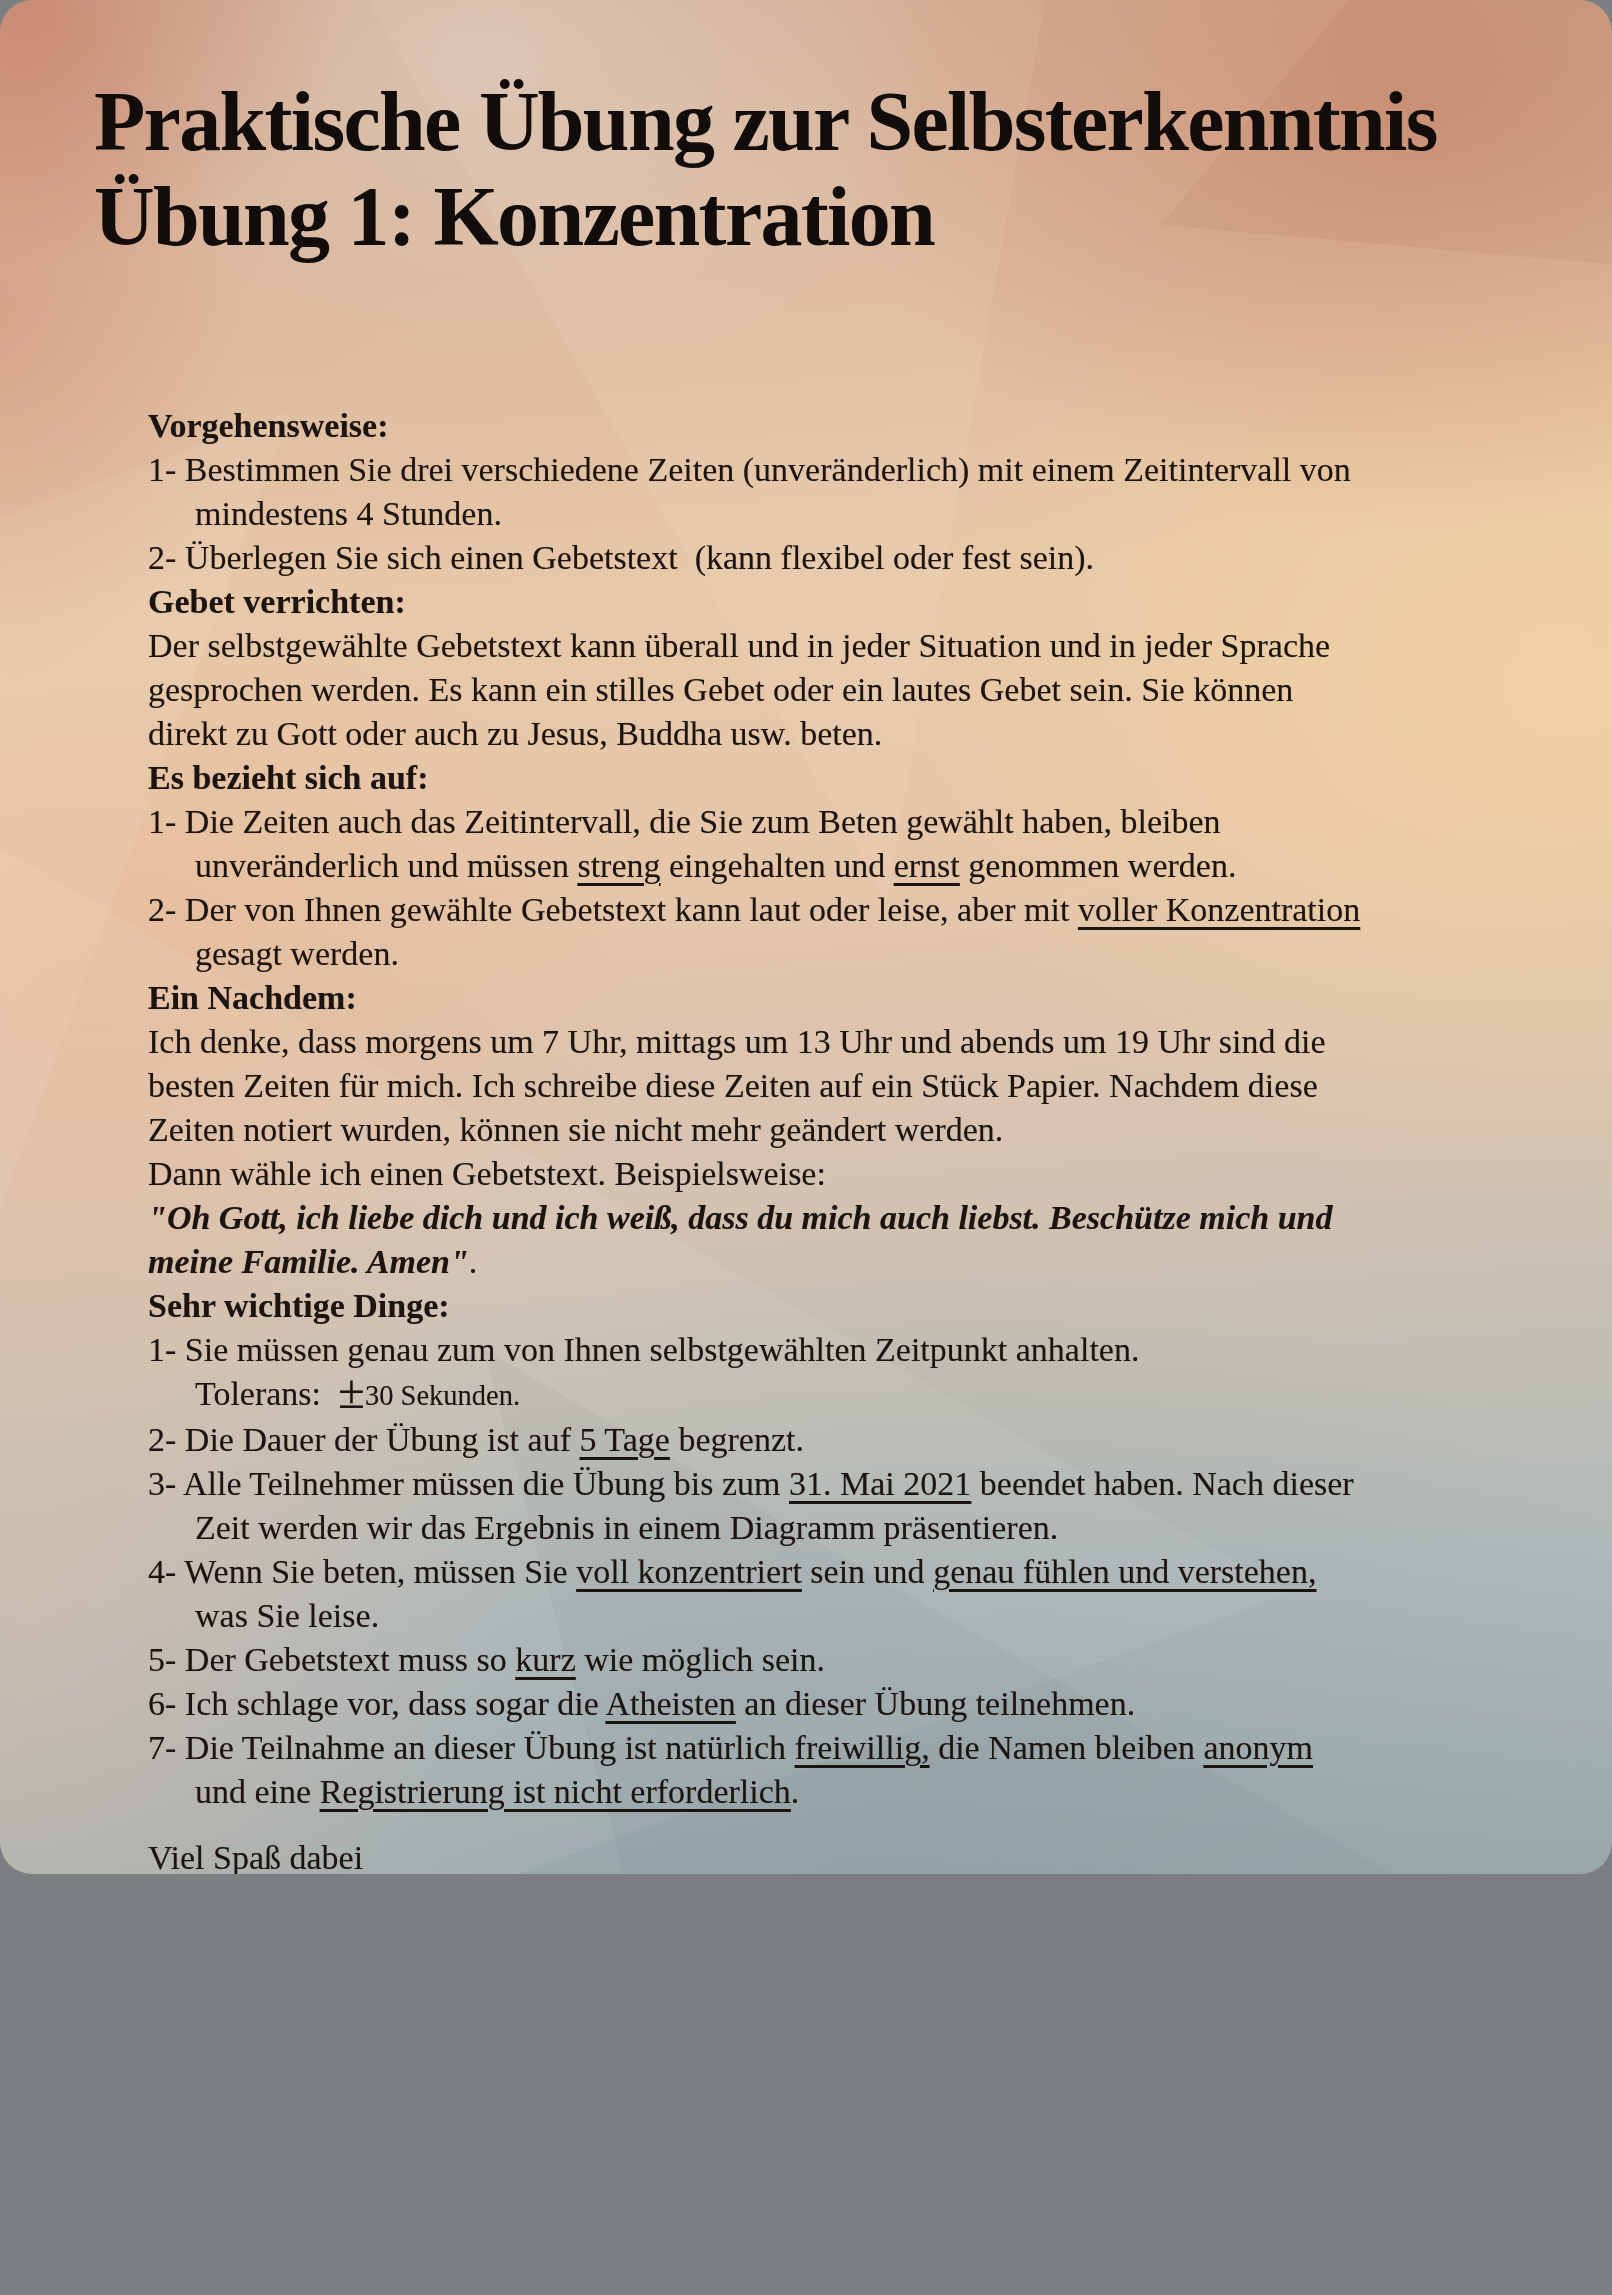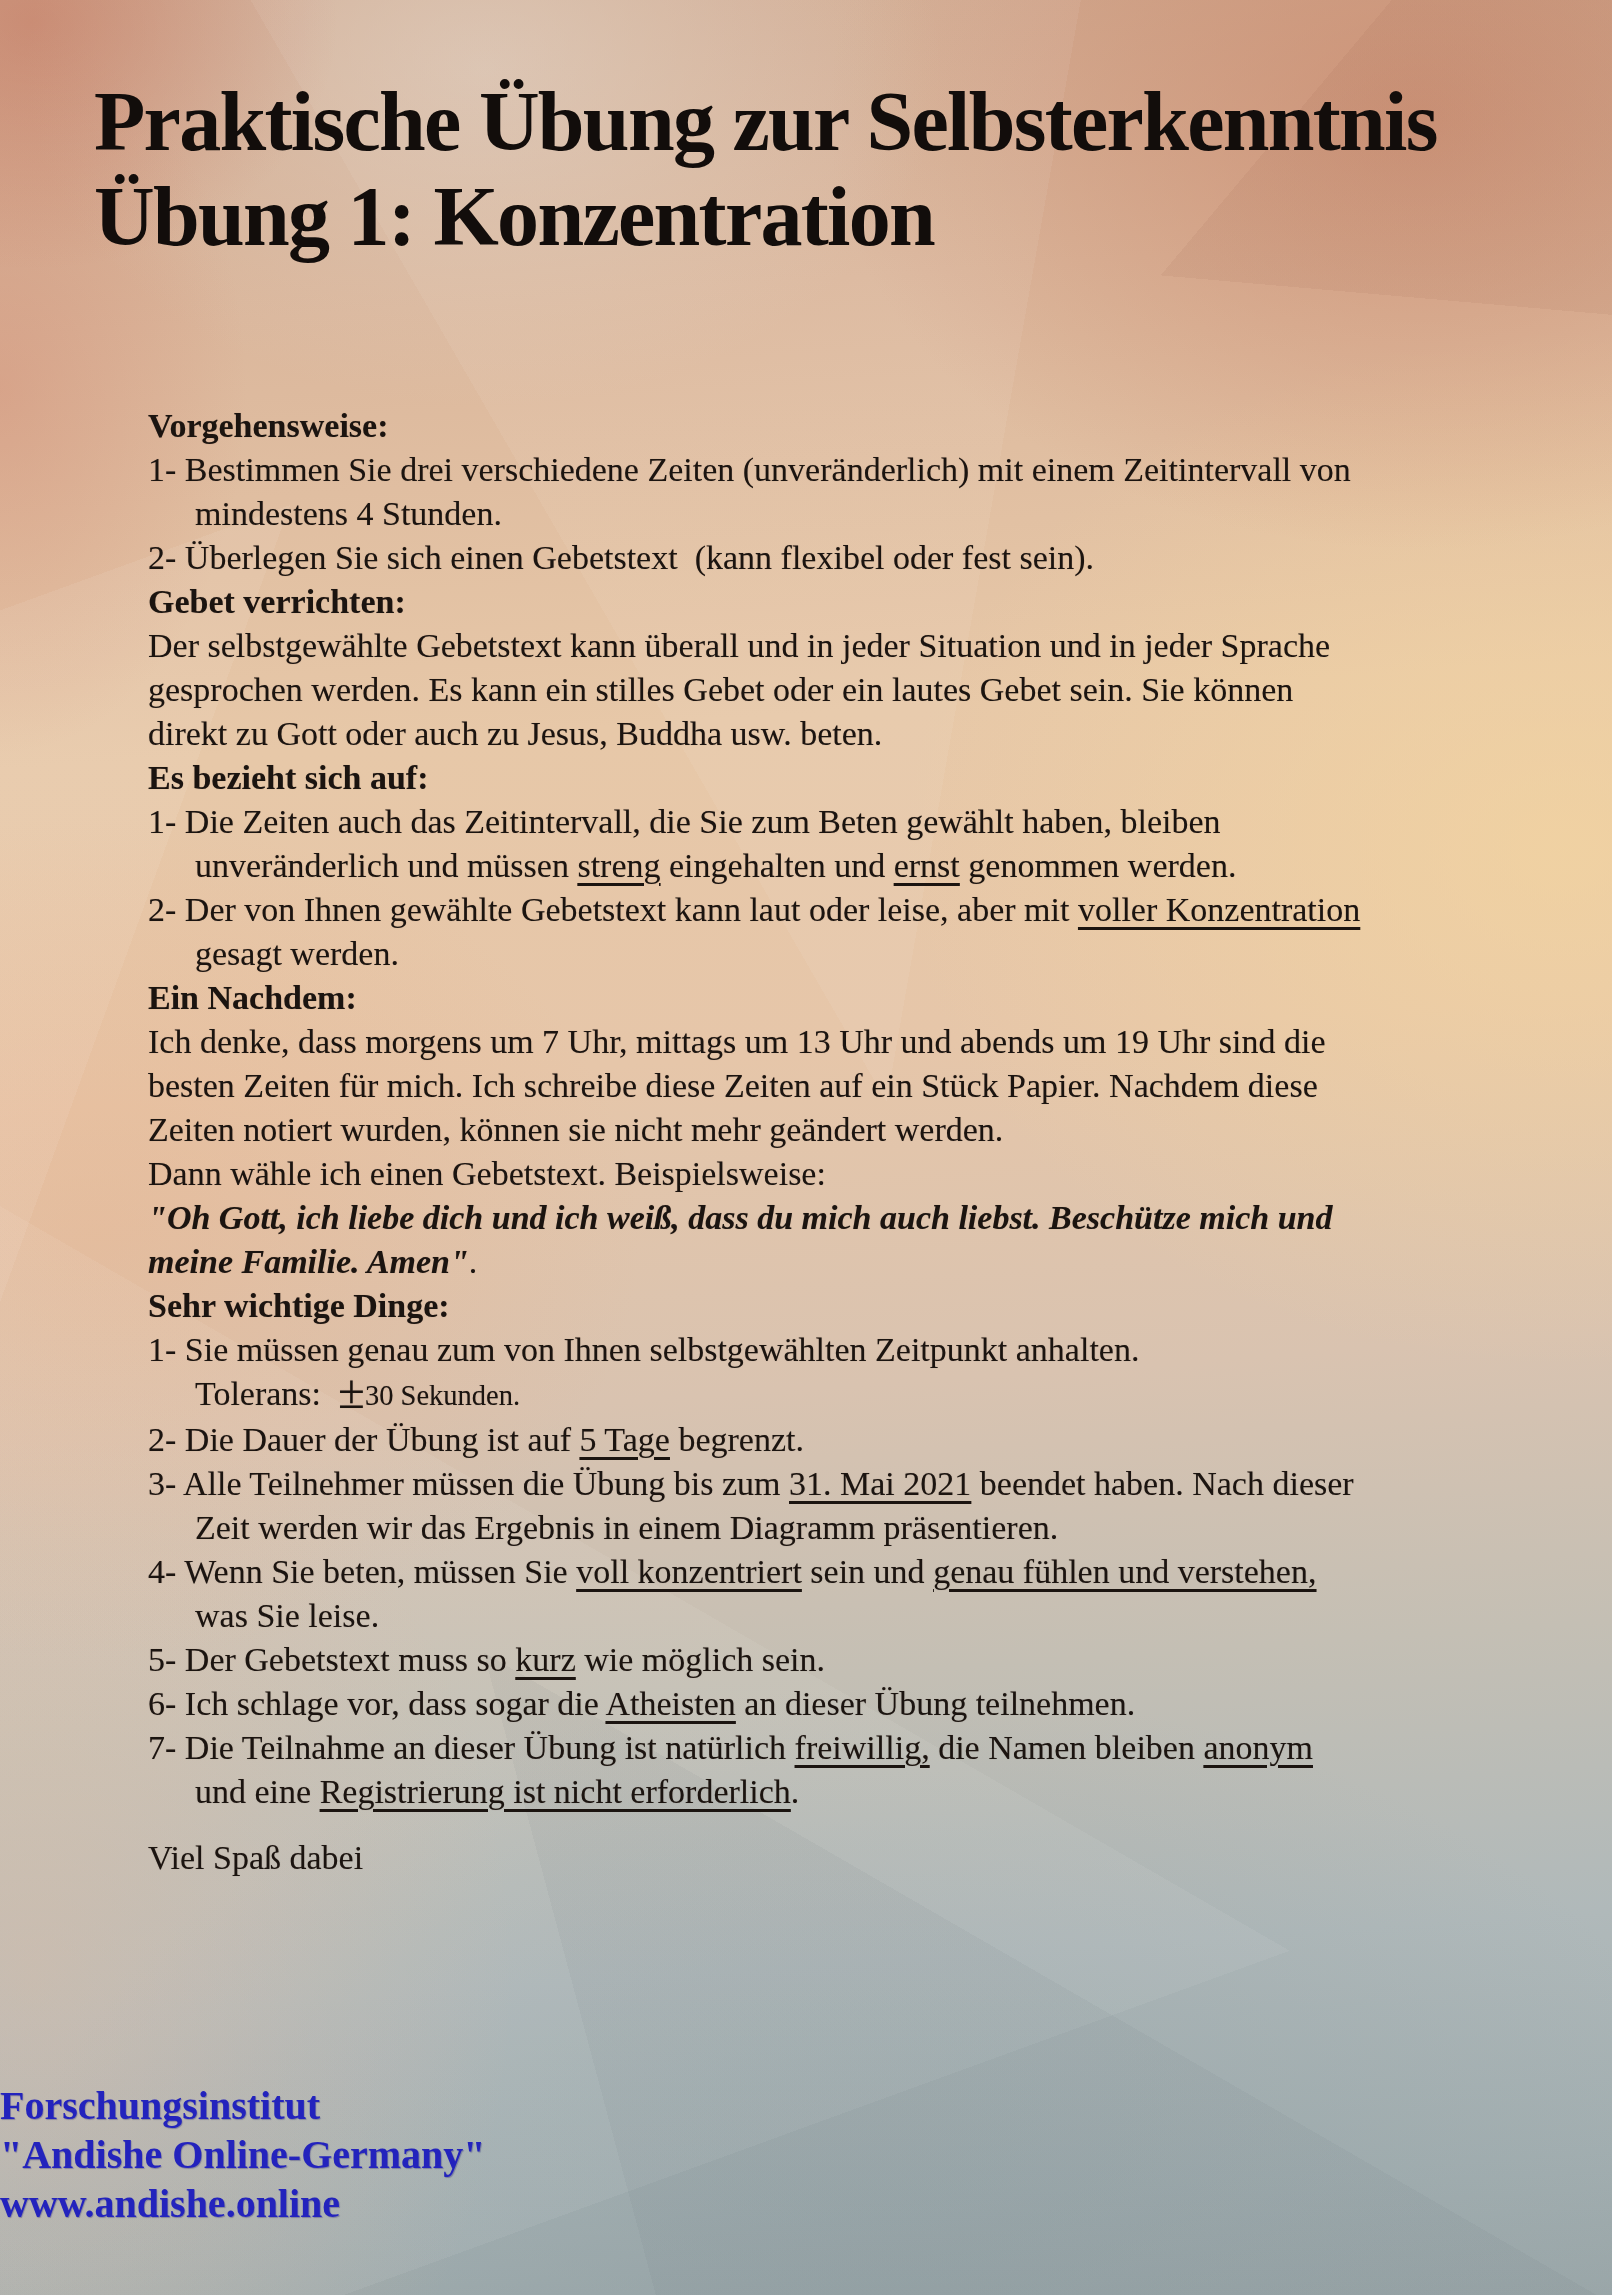--- a/index.html
+++ b/index.html
@@ -1,36 +1,37 @@
 <!DOCTYPE html>
 <html lang="de" style="font-size:13.4px"><head>
 <meta charset="utf-8">
 <style>
   html,body{margin:0;padding:0;background:#7b7f82;}
   .page{
     position:relative;
-    width:1612px;height:2295px;
+    width:1612px;height:1874px;
     overflow:hidden;
     font-family:"Liberation Serif","DejaVu Serif",serif;
     color:var(--text,#1b1410);
     background:
       conic-gradient(from 200deg at 18% 22%, rgba(255,255,255,.07) 0 50deg, transparent 50deg),
       conic-gradient(from 40deg at 72% 12%, rgba(130,70,50,.07) 0 55deg, transparent 55deg),
       conic-gradient(from 330deg at 55% 48%, rgba(255,255,255,.06) 0 40deg, transparent 40deg),
       conic-gradient(from 120deg at 30% 72%, rgba(70,80,90,.05) 0 45deg, transparent 45deg),
       conic-gradient(from 250deg at 80% 85%, rgba(255,255,255,.06) 0 50deg, transparent 50deg),
       radial-gradient(ellipse 437px 353px at 2% 1%, rgba(193,98,78,.40), transparent 70%),
       radial-gradient(ellipse 353px 521px at 0% 17%, rgba(204,120,98,.33), transparent 70%),
       radial-gradient(ellipse 638px 470px at 30% 3%, rgba(222,205,190,.65), transparent 72%),
       radial-gradient(ellipse 823px 605px at 88% 5%, rgba(198,125,97,.55), transparent 72%),
       radial-gradient(ellipse 924px 722px at 97% 37%, rgba(246,216,158,.60), transparent 72%),
       radial-gradient(ellipse 756px 588px at 6% 54%, rgba(233,175,135,.38), transparent 72%),
       radial-gradient(ellipse 672px 840px at 2% 86%, rgba(226,182,150,.40), transparent 72%),
       radial-gradient(ellipse 1175px 840px at 55% 102%, rgba(145,160,164,.55), transparent 78%),
       linear-gradient(176deg,#cfa88e 0%,#dbb79c 14%,#e7c8a8 32%,#e6c6a9 46%,#d9c3b0 60%,#c4bfb4 72%,#b0b9ba 84%,#a3afb1 94%,#9ba7a9 100%);
+    border-radius: 32px;
   }
   .title{
     position:absolute;left:94px;top:74px;
     font-size:84px;font-weight:700;line-height:95px;
     letter-spacing:-1.7px;color:#120d0b;white-space:nowrap;
   }
   .content{
     position:absolute;left:148px;top:404px;width:1367px;
     font-size:34px;line-height:44px;
     text-shadow:0 0 0.8px rgba(60,40,30,.35);

